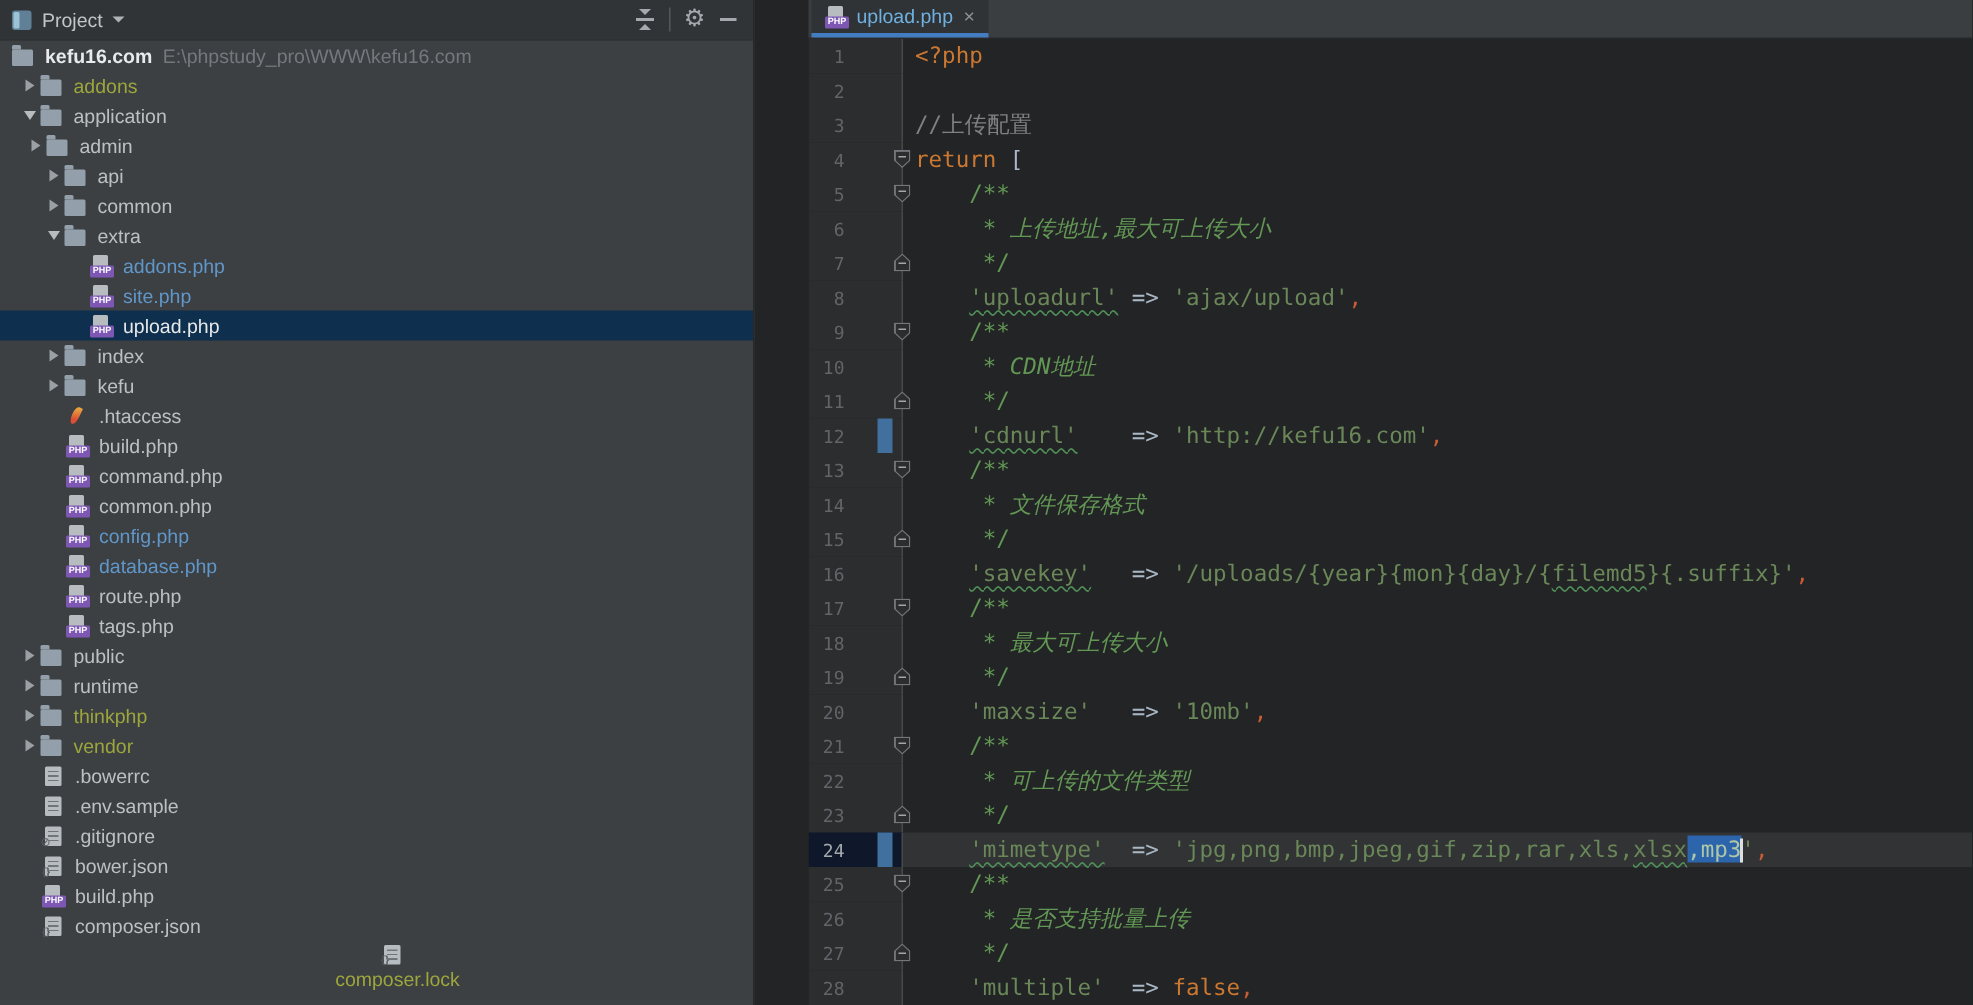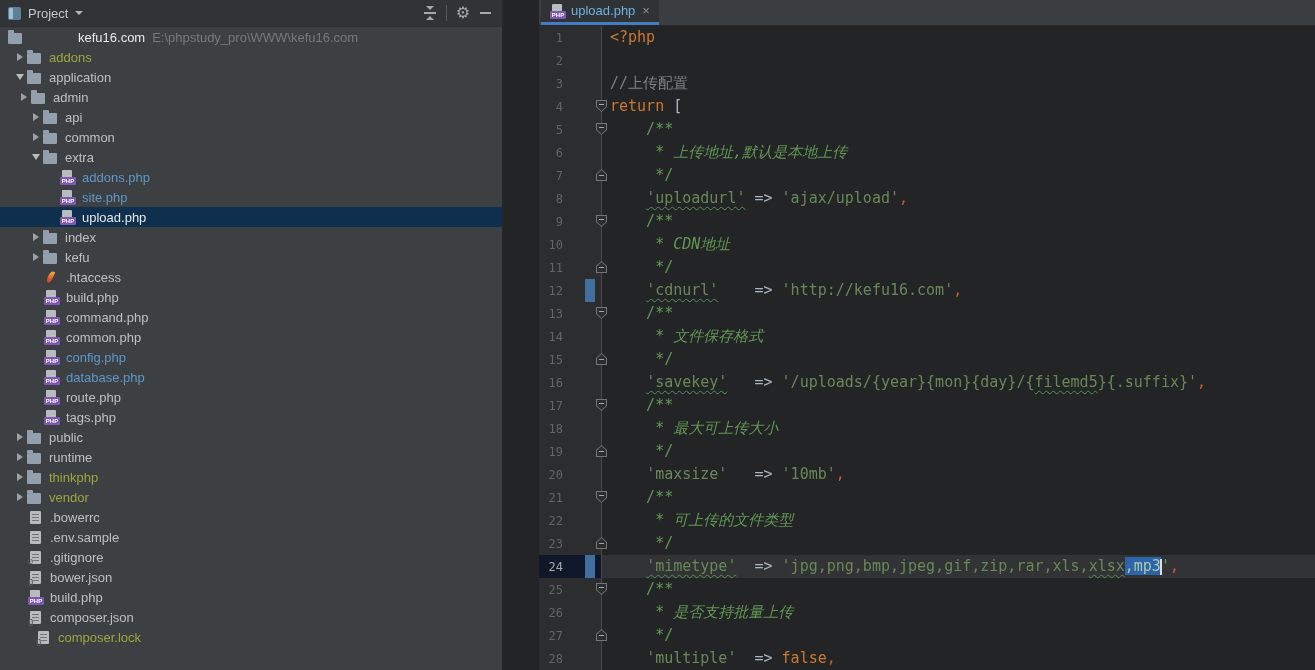--- a/index.html
+++ b/index.html
@@ -41,21 +41,21 @@
   .ic-php .bd{position:absolute;left:0;bottom:0;width:16px;height:8px;background:#7e57b5;border-radius:1px;
               color:#fff;font-size:6px;font-weight:bold;text-align:center;line-height:8px;letter-spacing:0;}
   .ic-txt{position:relative;width:11px;height:13px;background:#b7bcc0;border-radius:1px;margin-left:2px;}
   .ic-txt::after{content:'';position:absolute;left:2px;right:2px;top:3px;height:7px;
                  background:repeating-linear-gradient(to bottom,#70757a 0 1px,transparent 1px 3px);}
   .ov{position:absolute;font-size:8px;line-height:8px;color:#5b5f63;bottom:-2px;left:-3px;background:transparent;}
   .ov-json{font-size:7px;bottom:-2px;left:-2px;color:#55595d;font-weight:bold;}
   .ic-feather{width:5px;height:12px;border-radius:50% 0 50% 50%;background:linear-gradient(160deg,#e8a43f 15%,#dd4f35 70%);
               transform:rotate(25deg);margin-left:4px;}
   .lbl-default{color:#bdc0c2;} .lbl-olive{color:var(--olive);} .lbl-blue{color:var(--mblue);}
-  .lbl-white{color:#e6e8ea;} .root-label{font-weight:normal;color:#e8eaec;margin-left:48px;}
+  .lbl-white{color:#e6e8ea;} .root-label{font-weight:bold;color:#e8eaec;}
   .root-path{color:#75797d;margin-left:7px;}
   
   .editor{flex:1;display:flex;flex-direction:column;background:#232425;min-width:0;}
   .tab-bar{height:26px;flex:0 0 26px;background:#3b3e40;display:flex;align-items:stretch;border-bottom:1px solid #26282a;box-sizing:border-box;}
   .tab{display:flex;align-items:center;background:#303335;padding:0 9px;border-bottom:3px solid var(--accent);
        box-sizing:border-box;cursor:pointer;margin-left:2px;}
   .tab .tab-label{color:#6fb0e0;font-size:13px;margin:0 7px 2px 5px;}
   .tab .tab-close{color:#8d9296;font-size:13px;line-height:13px;margin-bottom:2px;cursor:pointer;}
   .code-pane{flex:1;position:relative;overflow:hidden;font-family:"DejaVu Sans Mono","Liberation Mono",monospace;}
   .line{display:flex;height:23px;position:relative;}
@@ -358,21 +358,21 @@
           <span class="lbl-default">build.php</span>
         </div>
         <div class="trow" style="padding-left: 28px;">
           <span class="ic-slot">
             <span class="ic-txt">
               <span class="ov ov-json">{}</span>
             </span>
           </span>
           <span class="lbl-default">composer.json</span>
         </div>
-        <div class="trow" style="padding-left: 36px;">
+        <div class="trow" style="padding-left: 28px; flex-direction: column;">
           <span class="ic-slot">
             <span class="ic-txt">
               <span class="ov ov-json">{}</span>
             </span>
           </span>
           <span class="lbl-olive">composer.lock</span>
         </div>
       </div>
   </aside>
 
@@ -425,21 +425,21 @@
               <span class="i"></span>
               <span class="m"></span>
             </span>
           </div>
           <div class="code"><span class="tk-doc">    /**</span></div>
         </div>
         <div class="line">
           <div class="gutter">
             <span class="ln">6</span>
           </div>
-          <div class="code"><span class="tk-doci">     * 上传地址,默认是本地上传</span></div>
+          <div class="code"><span class="tk-doci">     * 上传地址,最大可上传大小</span></div>
         </div>
         <div class="line">
           <div class="gutter">
             <span class="ln">7</span>
             <span class="fm up">
               <span class="o"></span>
               <span class="i"></span>
               <span class="m"></span>
             </span>
           </div>

